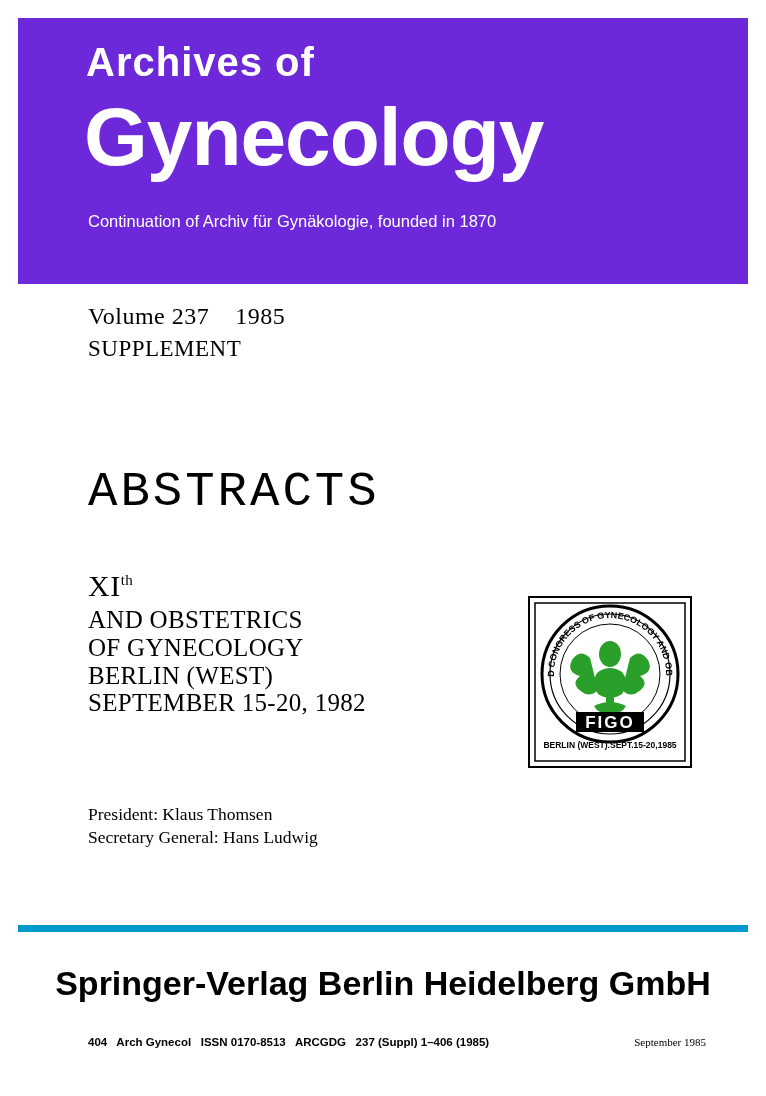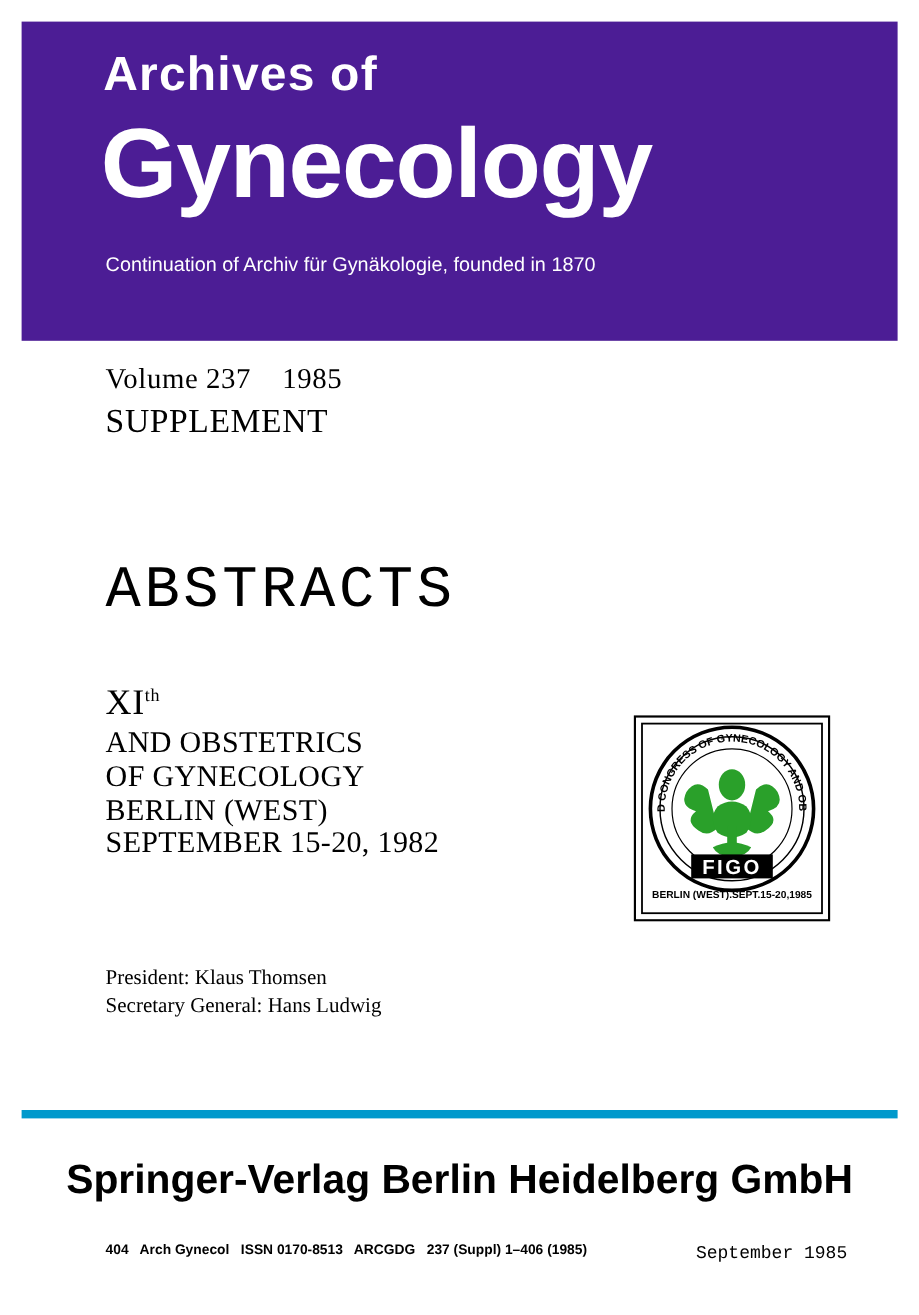--- a/index.html
+++ b/index.html
@@ -15,21 +15,21 @@
     overflow: hidden;
   }
 
   
   .masthead {
     position: absolute;
     left: 18px;
     top: 18px;
     width: 730px;
     height: 266px;
-    background: #4c1d95;
+    background: #6d28d9;
     color: #ffffff;
   }
   .masthead-archives {
     position: absolute;
     left: 68px;
     top: 22px;
     font-size: 40px;
     font-weight: bold;
     letter-spacing: 1px;
     font-family: "Liberation Sans", sans-serif;
@@ -60,21 +60,21 @@
     font-family: "Liberation Serif", serif;
     color: #000;
   }
   .volume-line {
     font-size: 24px;
     letter-spacing: 0.5px;
     margin-bottom: 6px;
     white-space: pre;
   }
   .supplement-line {
-    font-size: 28px;
+    font-size: 23px;
     letter-spacing: 0.5px;
   }
 
   
   .abstracts-title {
     position: absolute;
     left: 88px;
     top: 464px;
     font-family: Liberation Mono, monospace;
     font-size: 49px;
@@ -152,22 +152,22 @@
     font-family: "Liberation Sans", sans-serif;
     font-size: 11.5px;
     font-weight: bold;
     color: #000;
     white-space: pre;
   }
   .footer-right {
     position: absolute;
     right: 60px;
     top: 1036px;
-    font-family: Liberation Mono, monospace;
-    font-size: 15px;
+    font-family: Liberation Serif, serif;
+    font-size: 11px;
     color: #000;
   }
 </style>
 </head>
 <body>
 
 <div class="masthead">
   <div class="masthead-archives">Archives of</div>
   <div class="masthead-gyn">Gynecology</div>
   <div class="masthead-sub">Continuation of Archiv für Gynäkologie, founded in 1870</div>

